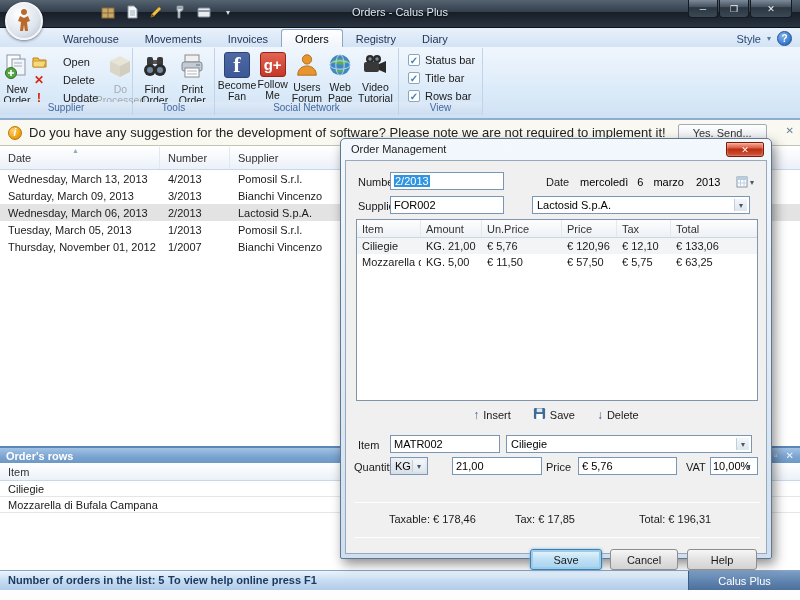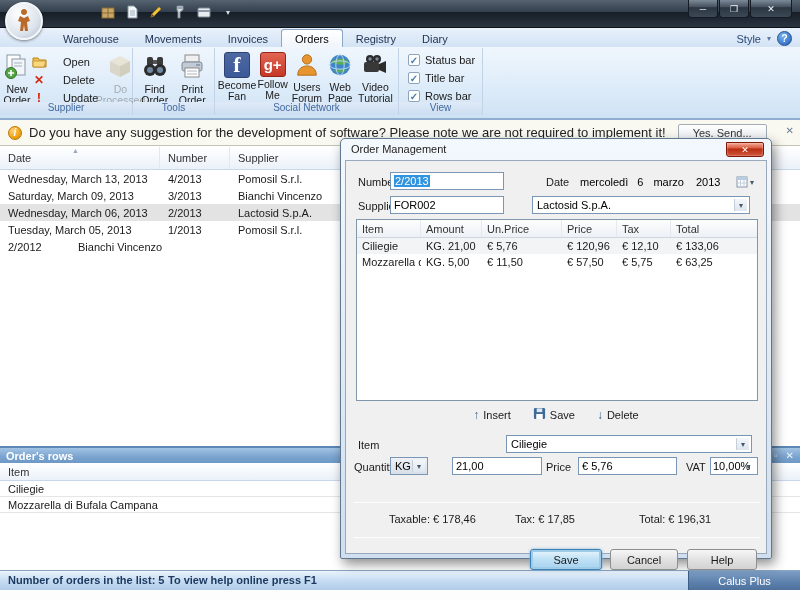--- a/index.html
+++ b/index.html
@@ -210,20 +210,21 @@
           </svg>
       </span>
       <span class="qicon">
         <svg width="14" height="14" viewBox="0 0 14 14">
             <rect x="1" y="3" width="12" height="9" rx="1" fill="#e8ecf0" stroke="#7d8893"></rect>
             <rect x="1" y="5" width="12" height="2" fill="#8d99a6"></rect>
           </svg>
       </span>
       <span class="qat-arrow">▾</span>
     </div>
+    <div class="wintitle">Orders - Calus Plus</div>
     <div class="winbtns">
       <div class="winbtn">
           <span>─</span>
         </div>
       <div class="winbtn">
           <span>❐</span>
         </div>
       <div class="winbtn close">
           <span>✕</span>
         </div>
@@ -413,21 +414,22 @@
       <span class="td col-date">Wednesday, March 06, 2013</span>
       <span class="td col-number">2/2013</span>
       <span class="td col-supplier">Lactosid S.p.A.</span>
     </div>
     <div class="trow">
       <span class="td col-date">Tuesday, March 05, 2013</span>
       <span class="td col-number">1/2013</span>
       <span class="td col-supplier">Pomosil S.r.l.</span>
     </div>
     <div class="trow">
-      <span class="td col-number">2/2012</span>
+      <span class="td col-date">Thursday, November 01, 2012</span>
+      <span class="td col-number">1/2007</span>
       <span class="td col-supplier">Bianchi Vincenzo</span>
     </div>
   </div>
 
   <div class="rows-header">
     <span>Order's rows</span>
     <span class="rows-header-icons">
       <span>▫</span>
       <span>✕</span>
     </span>
@@ -530,20 +532,23 @@
           </span>
           <span>Save</span>
         </span>
         <span class="dtool">
           <span class="uarrow">↓</span>
           <span>Delete</span>
         </span>
       </div>
 
       <span class="dlabel" style="left:12px; top:278px;">Item</span>
+      <div class="dinput" style="left:44px; top:274px; width:110px;">
+        <span>MATR002</span>
+      </div>
       <div class="dcombo" style="left:160px; top:274px; width:246px;">
         <span>Ciliegie</span>
         <span class="arrow">▾</span>
       </div>
 
       <span class="dlabel" style="left:8px; top:300px;">Quantity</span>
       <div class="dcombo gray" style="left:44px; top:296px; width:38px;">
         <span>KG.</span>
         <span class="arrow">▾</span>
       </div>

